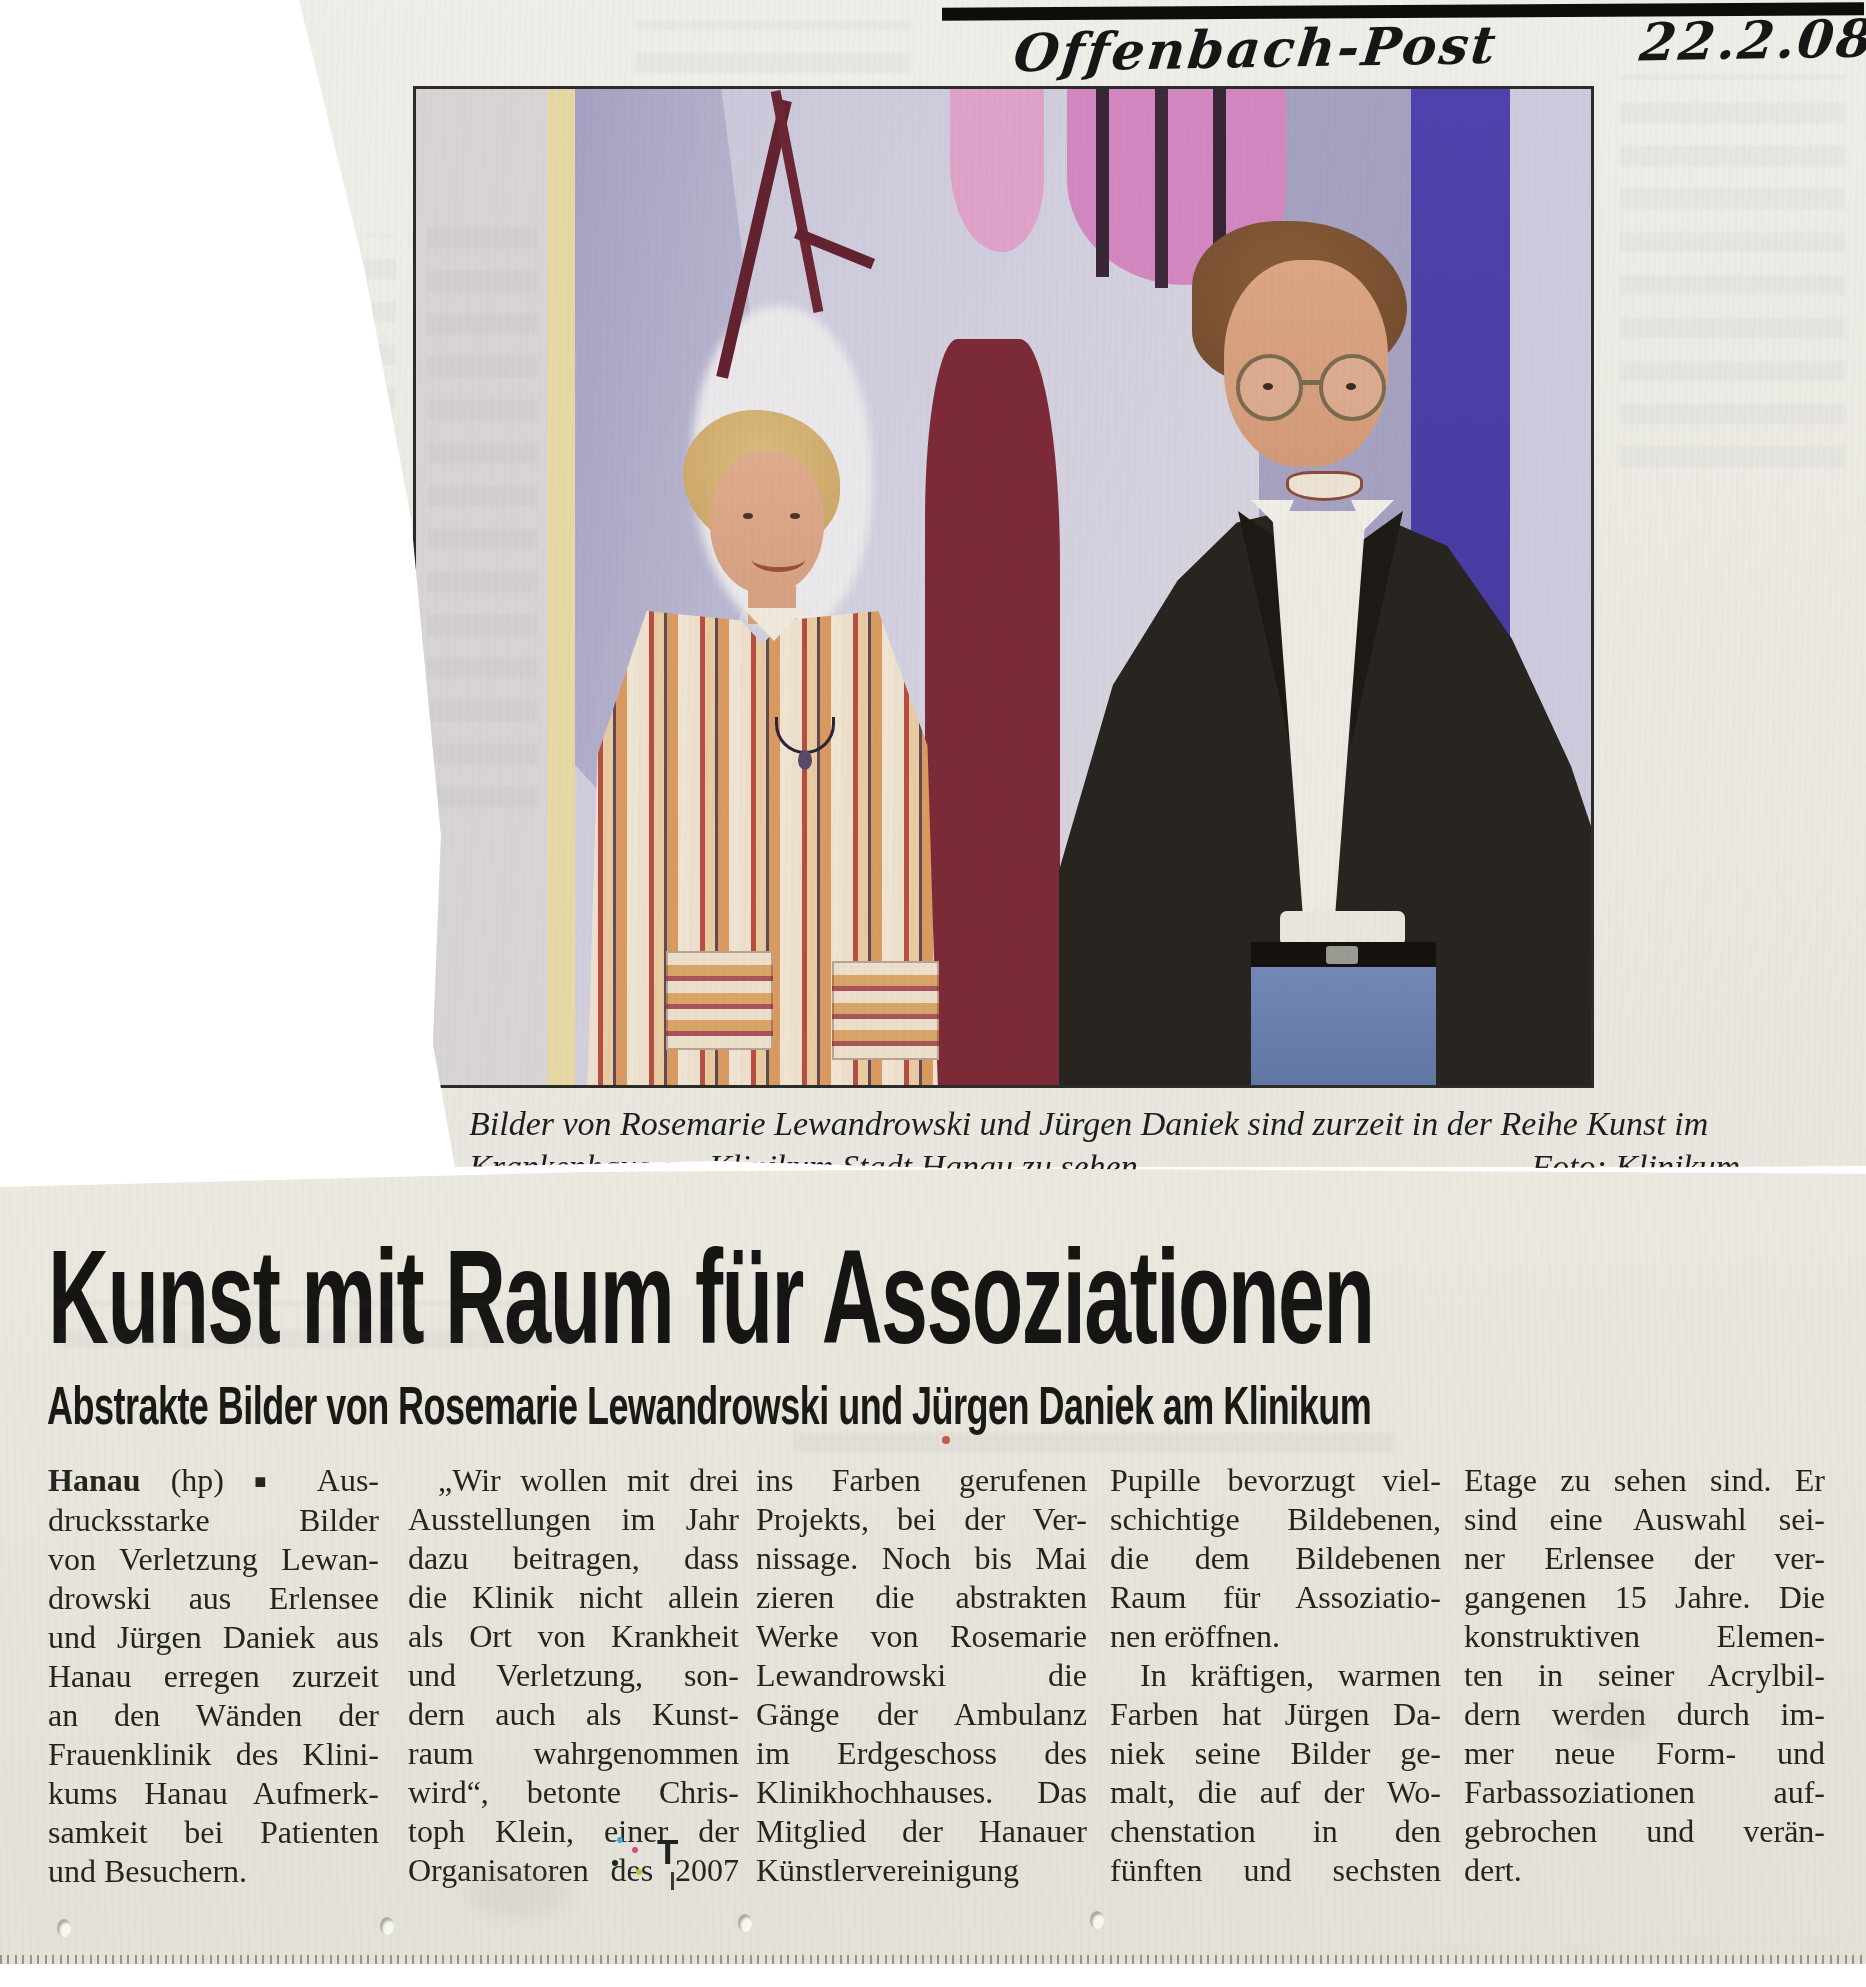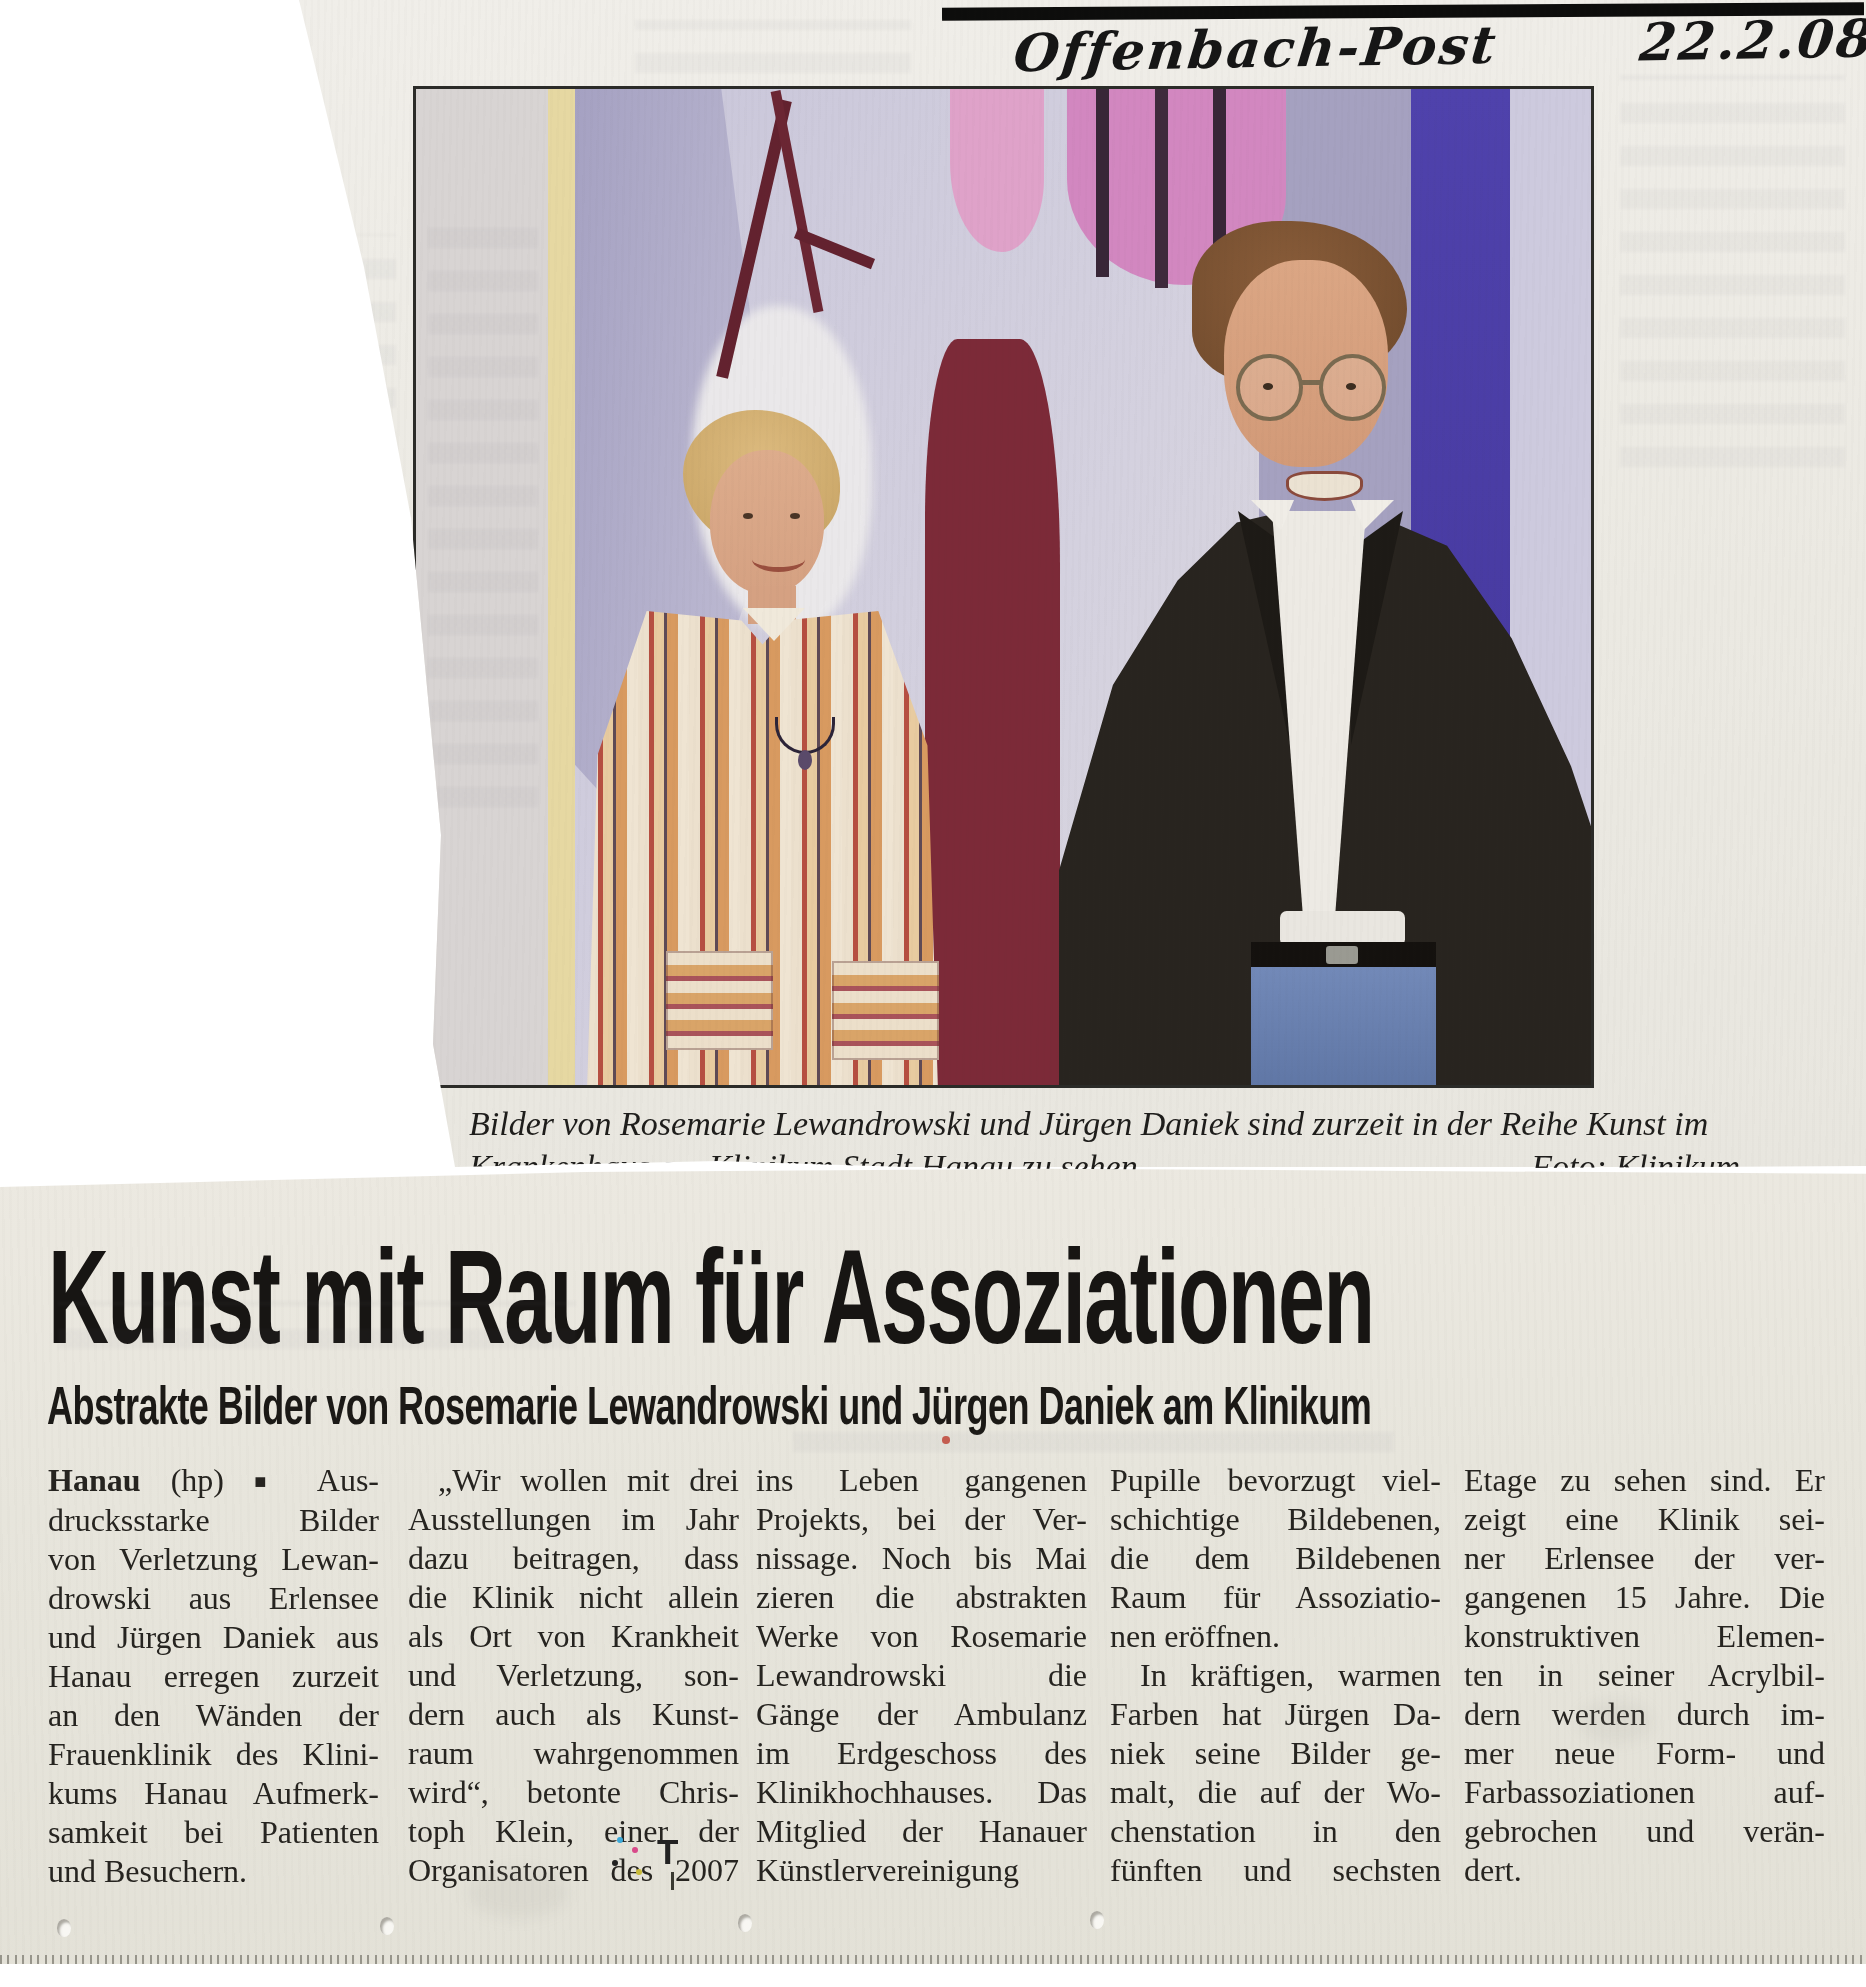--- a/index.html
+++ b/index.html
@@ -259,21 +259,21 @@
           <div class="bodyline jl">die Klinik nicht allein</div>
           <div class="bodyline jl">als Ort von Krankheit</div>
           <div class="bodyline jl">und Verletzung, son-</div>
           <div class="bodyline jl">dern auch als Kunst-</div>
           <div class="bodyline jl">raum wahrgenommen</div>
           <div class="bodyline jl">wird“, betonte Chris-</div>
           <div class="bodyline jl">toph Klein, einer der</div>
           <div class="bodyline jl">Organisatoren des 2007</div>
         </div>
         <div class="col col-3">
-          <div class="bodyline jl">ins Leben gangenen</div>
+          <div class="bodyline jl">ins Farben gerufenen</div>
           <div class="bodyline jl">Projekts, bei der Ver-</div>
           <div class="bodyline jl">nissage. Noch bis Mai</div>
           <div class="bodyline jl">zieren die abstrakten</div>
           <div class="bodyline jl">Werke von Rosemarie</div>
           <div class="bodyline jl">Lewandrowski die</div>
           <div class="bodyline jl">Gänge der Ambulanz</div>
           <div class="bodyline jl">im Erdgeschoss des</div>
           <div class="bodyline jl">Klinikhochhauses. Das</div>
           <div class="bodyline jl">Mitglied der Hanauer</div>
           <div class="bodyline">Künstlervereinigung</div>
@@ -286,21 +286,21 @@
           <div class="bodyline">nen eröffnen.</div>
           <div class="bodyline jl ind">In kräftigen, warmen</div>
           <div class="bodyline jl">Farben hat Jürgen Da-</div>
           <div class="bodyline jl">niek seine Bilder ge-</div>
           <div class="bodyline jl">malt, die auf der Wo-</div>
           <div class="bodyline jl">chenstation in den</div>
           <div class="bodyline jl">fünften und sechsten</div>
         </div>
         <div class="col col-5">
           <div class="bodyline jl">Etage zu sehen sind. Er</div>
-          <div class="bodyline jl">zeigt eine Klinik sei-</div>
+          <div class="bodyline jl">sind eine Auswahl sei-</div>
           <div class="bodyline jl">ner Erlensee der ver-</div>
           <div class="bodyline jl">gangenen 15 Jahre. Die</div>
           <div class="bodyline jl">konstruktiven Elemen-</div>
           <div class="bodyline jl">ten in seiner Acrylbil-</div>
           <div class="bodyline jl">dern werden durch im-</div>
           <div class="bodyline jl">mer neue Form- und</div>
           <div class="bodyline jl">Farbassoziationen auf-</div>
           <div class="bodyline jl">gebrochen und verän-</div>
           <div class="bodyline">dert.</div>
         </div>

